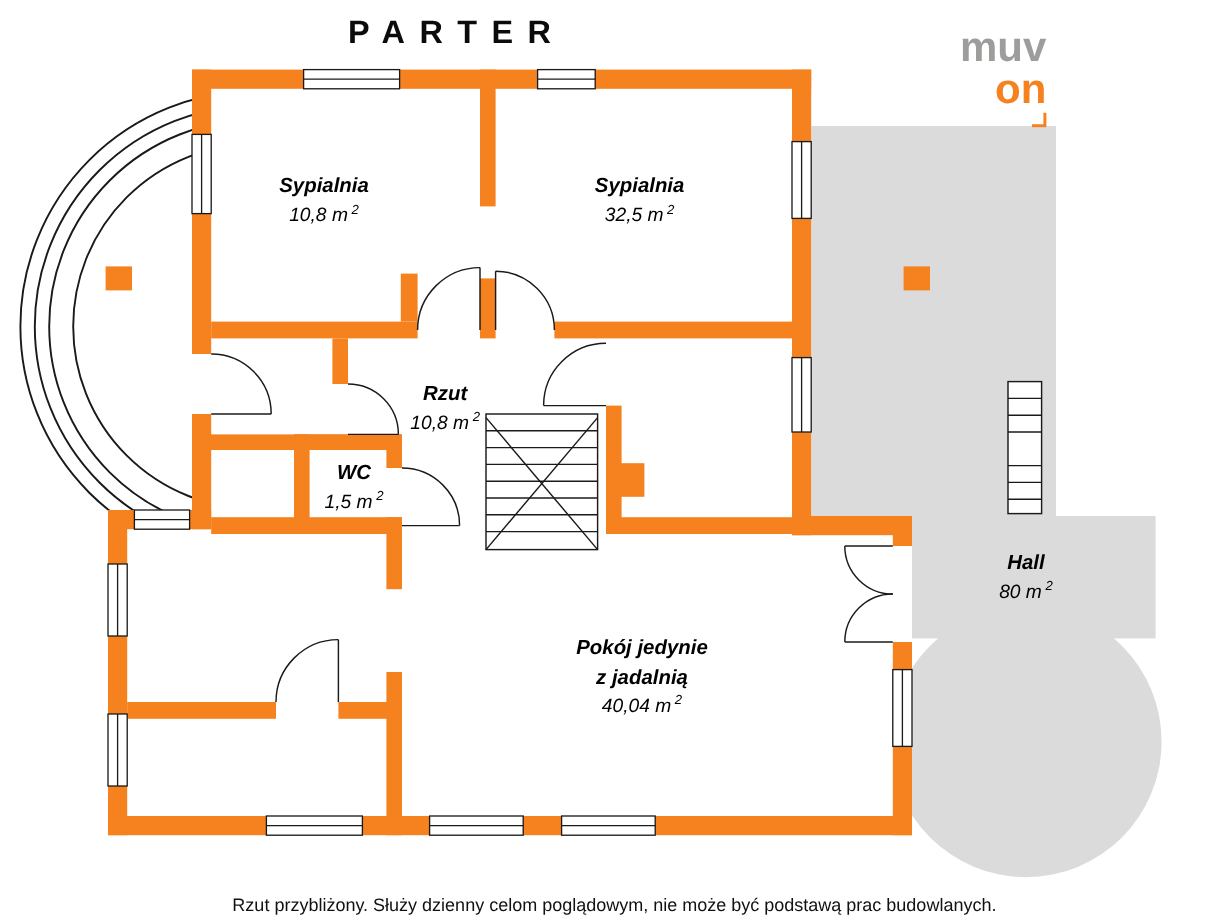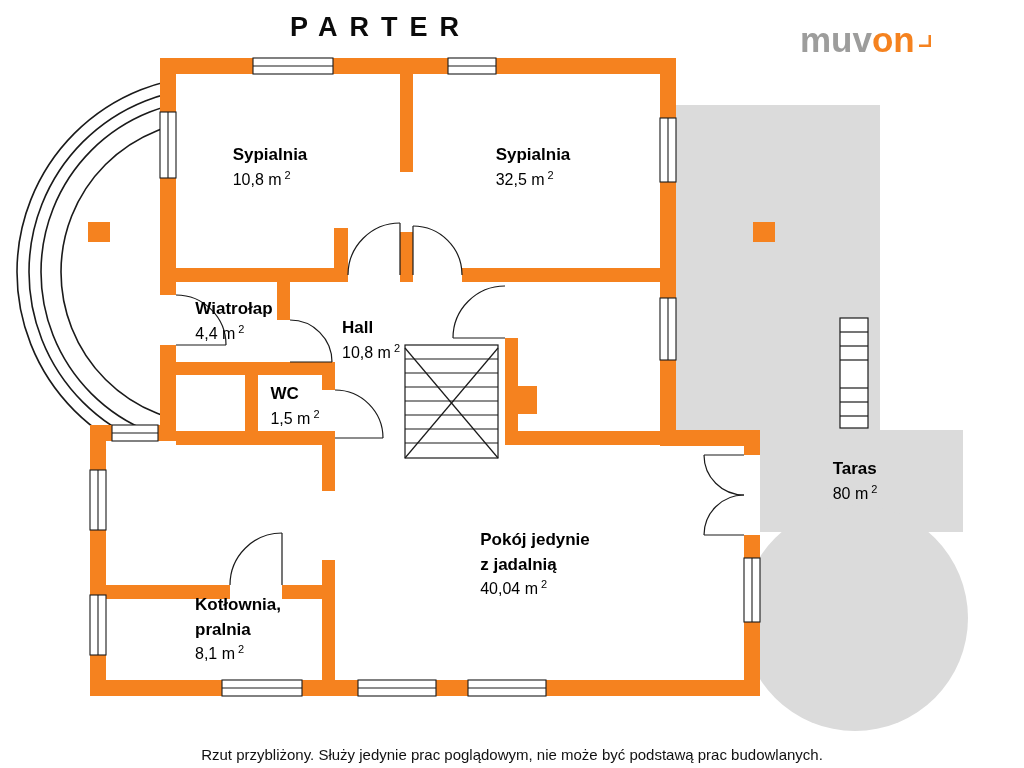--- a/index.html
+++ b/index.html
@@ -11,29 +11,29 @@
   }
   #plan{position:absolute;left:0;top:0;width:1024px;height:653px;border-radius:17px;}
   #plan-svg{position:absolute;left:0;top:0;z-index:1;}
   .wall{fill:var(--wall,#F5821F);}
   .terrace{fill:var(--terrace,#DBDBDB);}
   #title{
     position:absolute;left:290px;top:12px;z-index:2;
     font-size:27px;font-weight:700;letter-spacing:12px;color:#0b0b0b;
   }
   #logo{
-    position:absolute;left:800px;top:22px;z-index:2;display:flex;align-items:center;
-    font-size:35px;font-weight:700;line-height:1;
+    position:absolute;left:800px;top:22px;z-index:2;display:flex;align-items:flex-end;
+    font-size:35px;font-weight:700;line-height:1;flex-direction:column;
   }
   #logo .gray{color:var(--logo-gray,#9D9D9C);}
   #logo .orange{color:var(--logo-orange,#F5821F);}
   #logo svg{margin-left:3px;margin-top:1px;}
   .room-label{
     position:absolute;transform:translate(-50%,-50%);z-index:2;
-    line-height:1.45;
+    text-align:center;line-height:1.45;font-style:italic;
   }
   .room-name{font-weight:700;font-size:17px;white-space:pre-line;}
   .room-area{font-size:16px;}
   .room-area sup{font-size:11px;margin-left:3px;}
   #disclaimer{
     position:absolute;left:0;top:746px;width:1024px;z-index:2;
     text-align:center;font-size:15px;color:#111;
   }
 </style>
 </head>
@@ -181,41 +181,32 @@
   </svg>
 
   <div class="room-label" style="left:270px;top:167px">
     <div class="room-name">Sypialnia</div>
     <div class="room-area"><span>10,8 m</span><sup>2</sup></div>
   </div>
   <div class="room-label" style="left:533px;top:167px">
     <div class="room-name">Sypialnia</div>
     <div class="room-area"><span>32,5 m</span><sup>2</sup></div>
   </div>
-  <div class="room-label" style="left:234px;top:321px">
-    <div class="room-name">Wiatrołap</div>
-    <div class="room-area"><span>4,4 m</span><sup>2</sup></div>
-  </div>
   <div class="room-label" style="left:371px;top:340px">
-    <div class="room-name">Hall</div>
+    <div class="room-name">Rzut</div>
     <div class="room-area"><span>10,8 m</span><sup>2</sup></div>
   </div>
   <div class="room-label" style="left:295px;top:406px">
     <div class="room-name">WC</div>
     <div class="room-area"><span>1,5 m</span><sup>2</sup></div>
   </div>
   <div class="room-label" style="left:535px;top:564px">
     <div class="room-name">Pokój jedynie
 z jadalnią</div>
     <div class="room-area"><span>40,04 m</span><sup>2</sup></div>
   </div>
-  <div class="room-label" style="left:238px;top:629px">
-    <div class="room-name">Kotłownia,
-pralnia</div>
-    <div class="room-area"><span>8,1 m</span><sup>2</sup></div>
-  </div>
   <div class="room-label" style="left:855px;top:481px">
-    <div class="room-name">Taras</div>
+    <div class="room-name">Hall</div>
     <div class="room-area"><span>80 m</span><sup>2</sup></div>
   </div>
 
-  <div id="disclaimer">Rzut przybliżony. Służy jedynie prac poglądowym, nie może być podstawą prac budowlanych.</div>
+  <div id="disclaimer">Rzut przybliżony. Służy dzienny celom poglądowym, nie może być podstawą prac budowlanych.</div>
 </div>
 
 </body></html>

